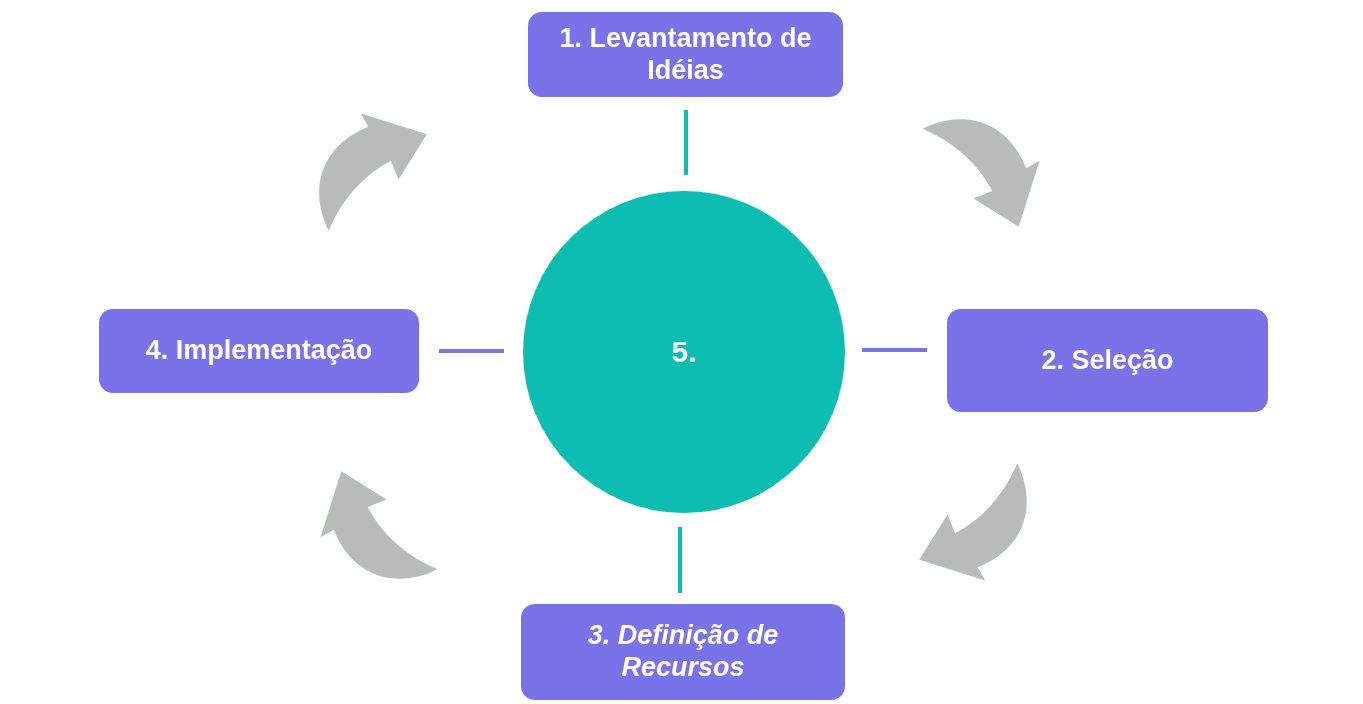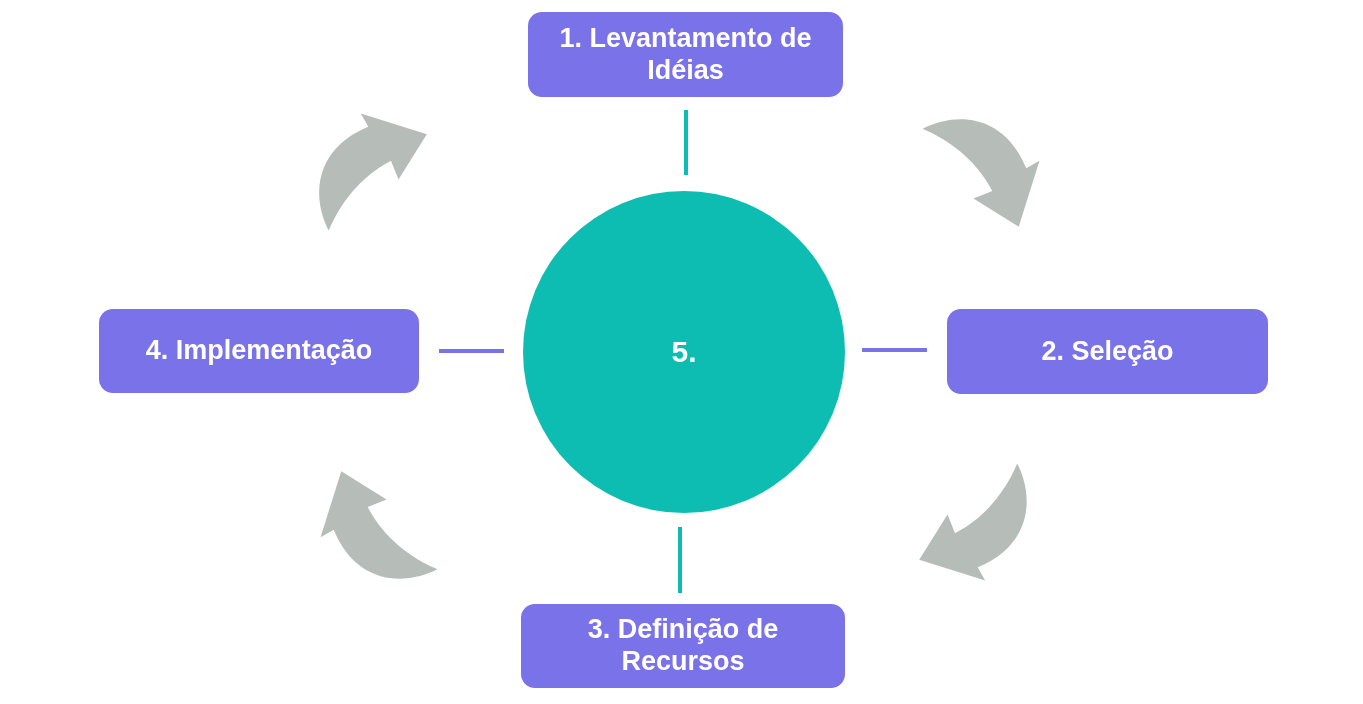--- a/index.html
+++ b/index.html
@@ -24,22 +24,22 @@
     font-size: 27px;
     line-height: 1.18;
     display: flex;
     align-items: center;
     justify-content: center;
     text-align: center;
     padding: 8px 14px;
     box-sizing: border-box;
   }
   .node-top    { left: 528px; top: 12px;  width: 315px; height: 85px; }
-  .node-right  { left: 947px; top: 309px; width: 321px; height: 85px; }
-  .node-bottom { left: 521px; top: 604px; width: 324px; height: 84px; }
+  .node-right  { left: 947px; top: 309px; width: 321px; height: 103px; }
+  .node-bottom { left: 521px; top: 604px; width: 324px; height: 96px; font-style: italic; }
   .node-left   { left: 99px;  top: 309px; width: 320px; height: 84px; }
 
   .center-circle {
     position: absolute;
     left: 523px;
     top: 191px;
     width: 322px;
     height: 322px;
     border-radius: 50%;
     background: #0dbdb1;

